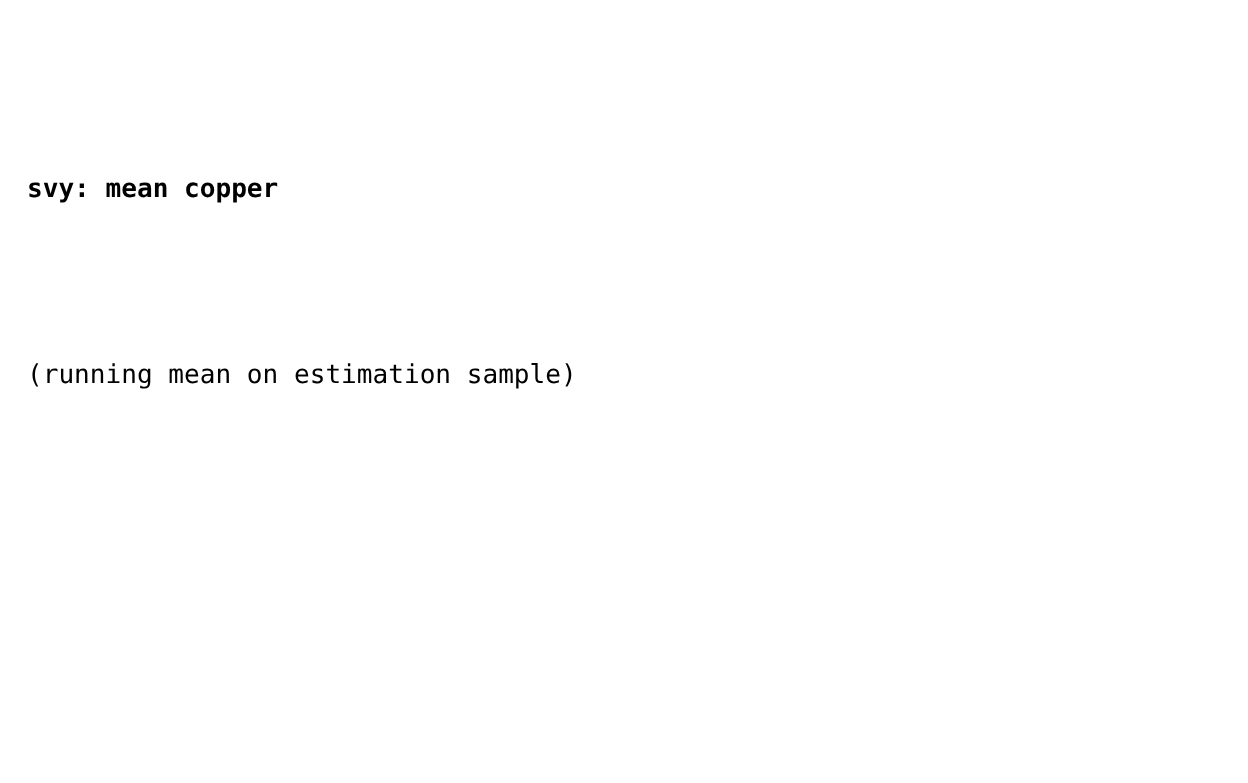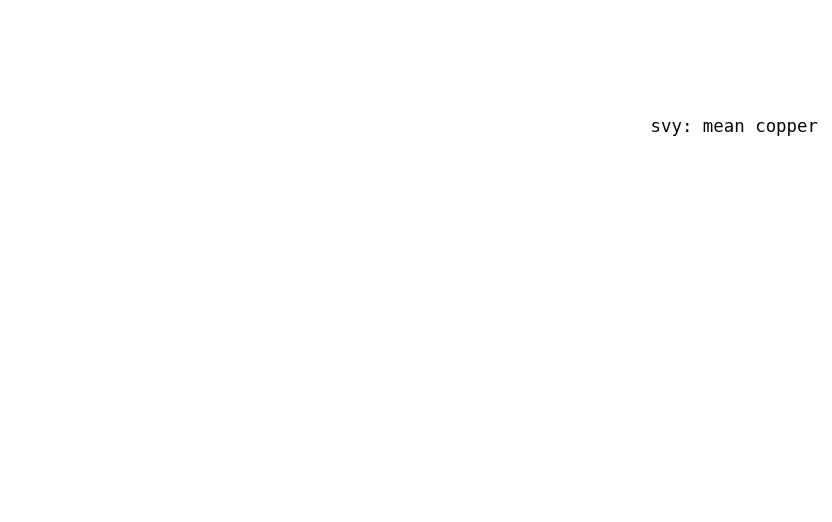--- a/index.html
+++ b/index.html
@@ -27,31 +27,31 @@
     font-variant-ligatures: none;
     -webkit-font-smoothing: none;
   }
   .line {
     display: block;
     white-space: pre;
     height: 31px;
   }
   .blank { height: 31px; display: block; }
   .cmd {
-    font-weight: normal;
-    text-align: right;
+    font-weight: bold;
   }
 </style>
 </head>
 <body>
 
 <div id="console">
 
   <span class="line cmd">svy: mean copper</span>
 
+  <span class="line">(running mean on estimation sample)</span>
 
   <span class="blank"></span>
 
 
   
 
   
 
   
 

